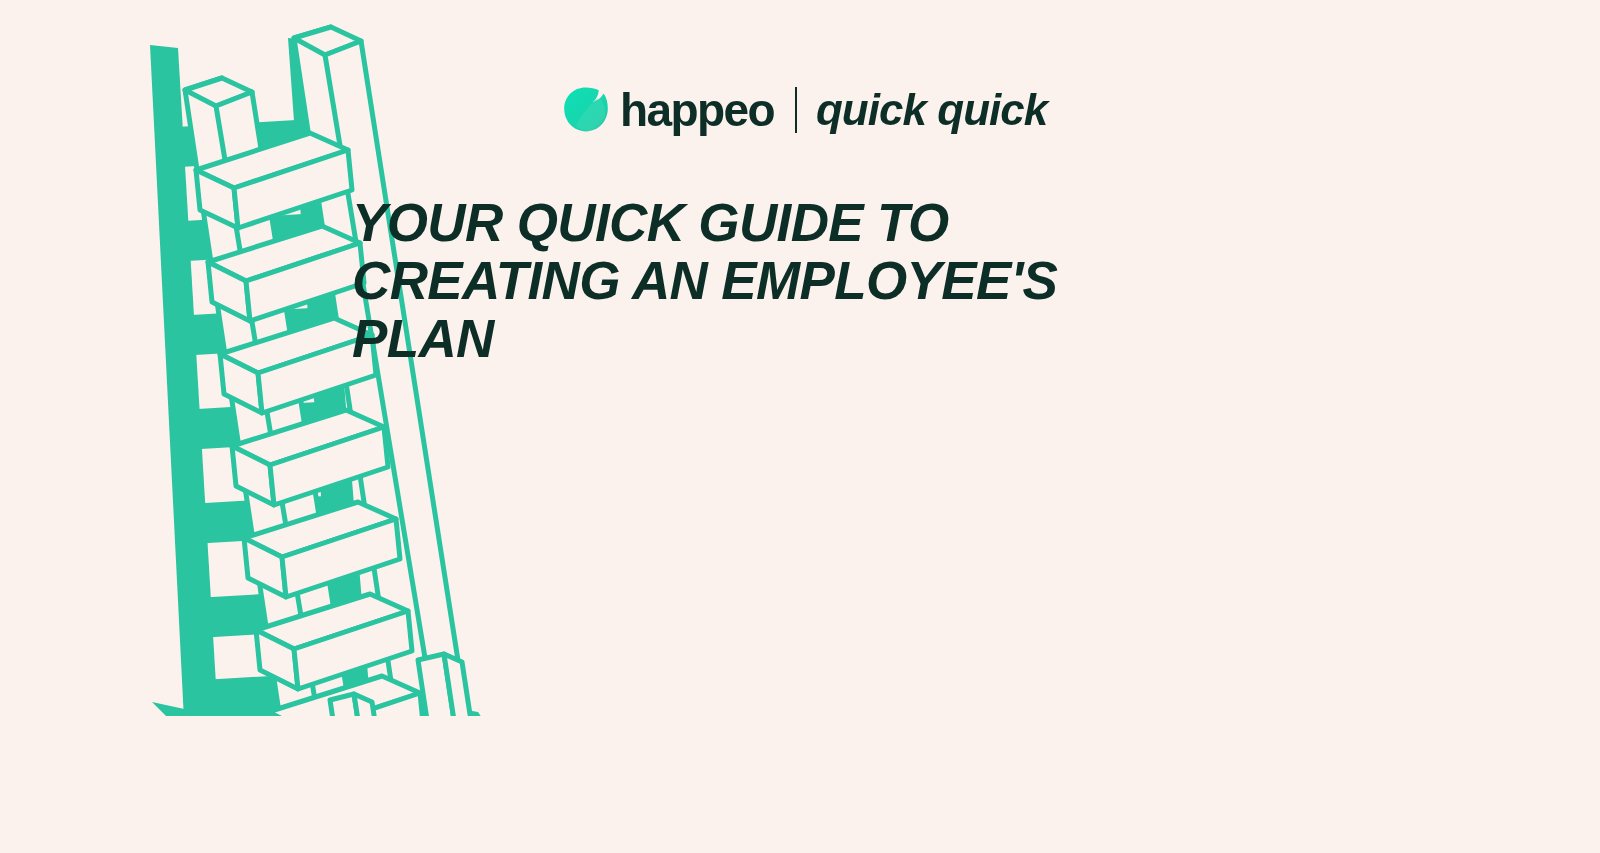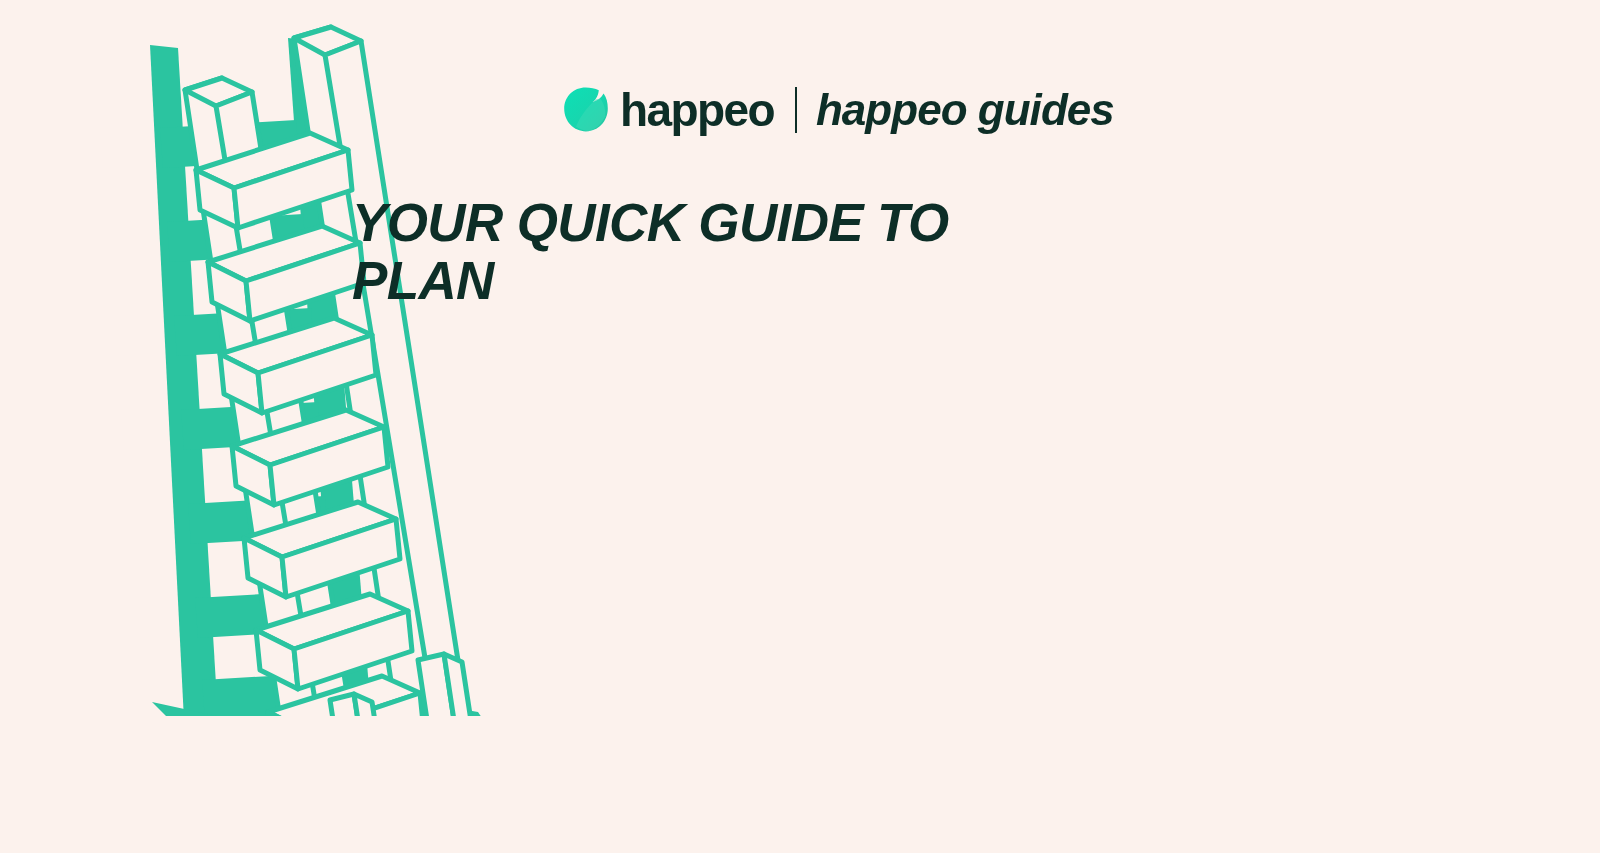--- a/index.html
+++ b/index.html
@@ -211,22 +211,23 @@
       <path d="M31.6 12.6 C24.0 20.0 16.6 28.4 12.0 39.6
                C16.0 42.6 20.4 44.0 24.6 44.2
                C32.0 42.0 38.0 36.4 41.2 29.2
                C41.8 23.0 40.2 16.8 36.4 11.4 Z" fill="#3ADBB6" opacity="0.55"></path>
     </svg>
 
     <span id="brand-word">happeo</span>
 
     <span id="brand-divider"></span>
 
-    <span id="brand-sub">happeo guides</span>
+    <span id="brand-sub">quick quick</span>
   </div>
 
   <div id="headline">
     <div class="hl-line">YOUR QUICK GUIDE TO</div>
+    <div class="hl-line">CREATING AN EMPLOYEE'S</div>
     <div class="hl-line">PLAN</div>
   </div>
 
 
 </div>
 
 </body></html>

